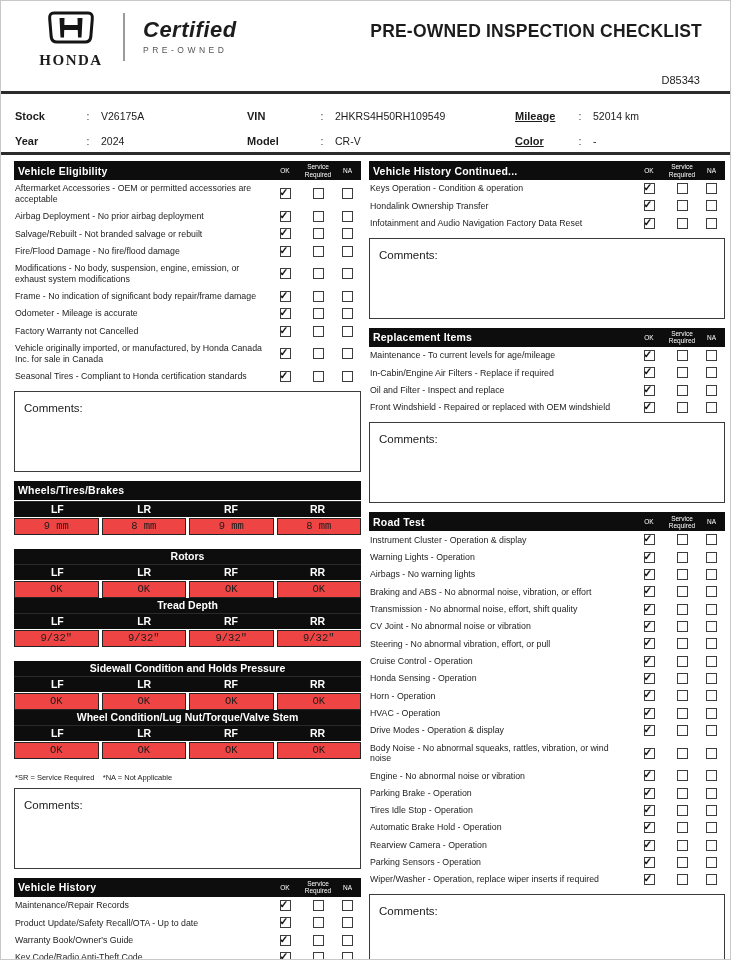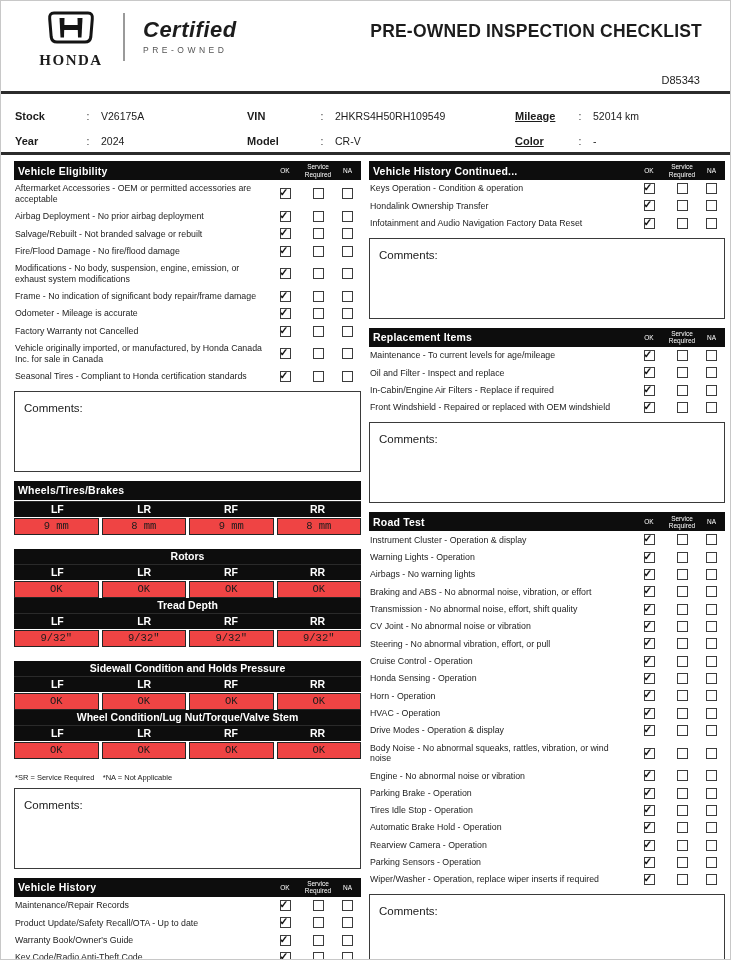--- a/index.html
+++ b/index.html
@@ -445,33 +445,33 @@
             <div class="cb checked"></div>
           </div>
           <div class="cb-cell cw1">
             <div class="cb"></div>
           </div>
           <div class="cb-cell cw2">
             <div class="cb"></div>
           </div>
         </div>
         <div class="item">
+          <div class="item-label">In-Cabin/Engine Air Filters - Replace if required</div>
+          <div class="cb-cell cw0">
+            <div class="cb checked"></div>
+          </div>
+          <div class="cb-cell cw1">
+            <div class="cb"></div>
+          </div>
+          <div class="cb-cell cw2">
+            <div class="cb"></div>
+          </div>
+        </div>
+        <div class="item">
           <div class="item-label">Oil and Filter - Inspect and replace</div>
-          <div class="cb-cell cw0">
-            <div class="cb checked"></div>
-          </div>
-          <div class="cb-cell cw1">
-            <div class="cb"></div>
-          </div>
-          <div class="cb-cell cw2">
-            <div class="cb"></div>
-          </div>
-        </div>
-        <div class="item">
-          <div class="item-label">In-Cabin/Engine Air Filters - Replace if required</div>
           <div class="cb-cell cw0">
             <div class="cb checked"></div>
           </div>
           <div class="cb-cell cw1">
             <div class="cb"></div>
           </div>
           <div class="cb-cell cw2">
             <div class="cb"></div>
           </div>
         </div>

